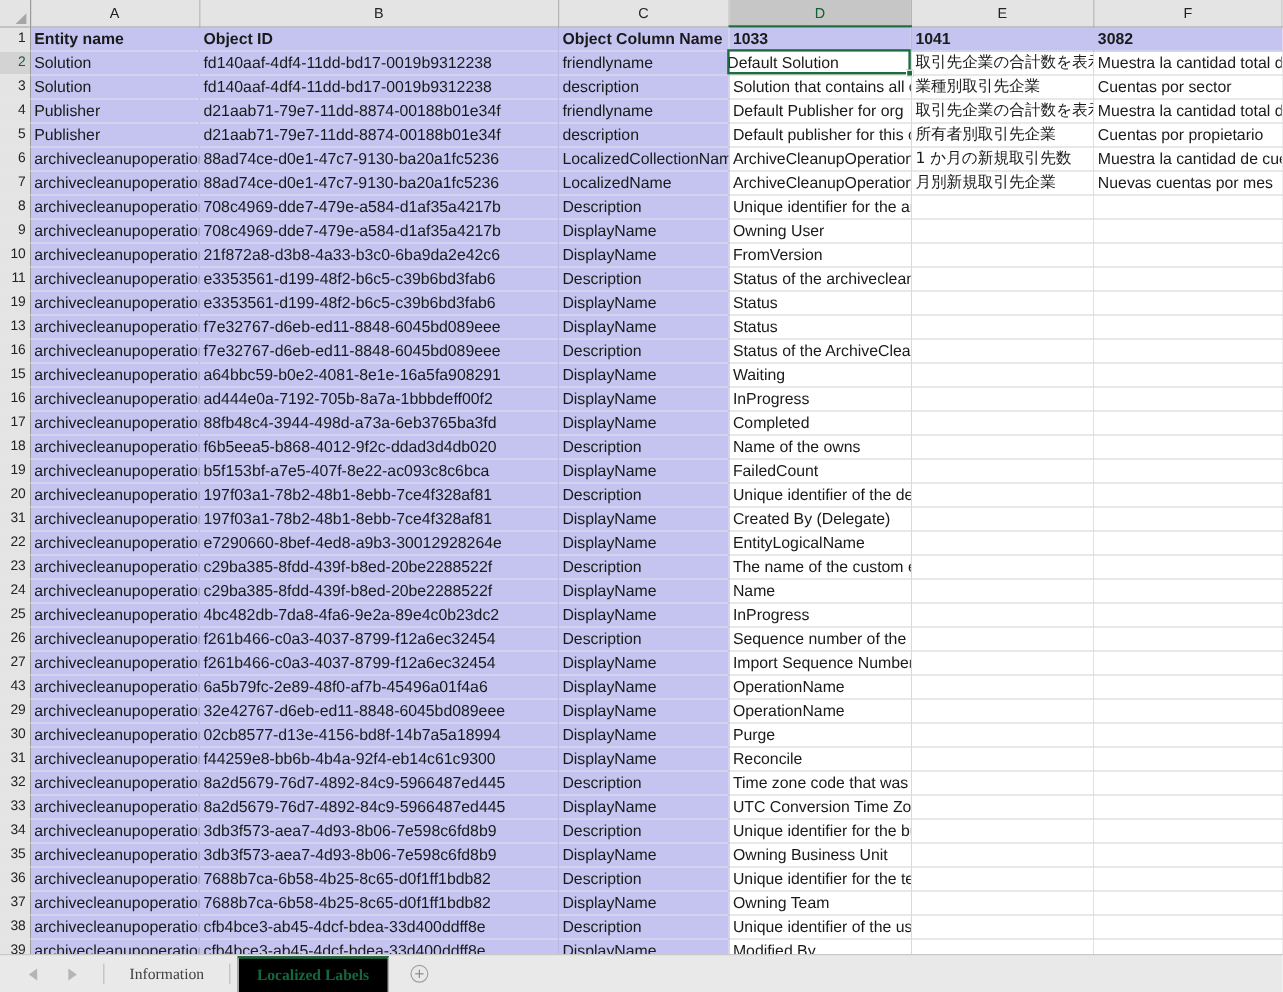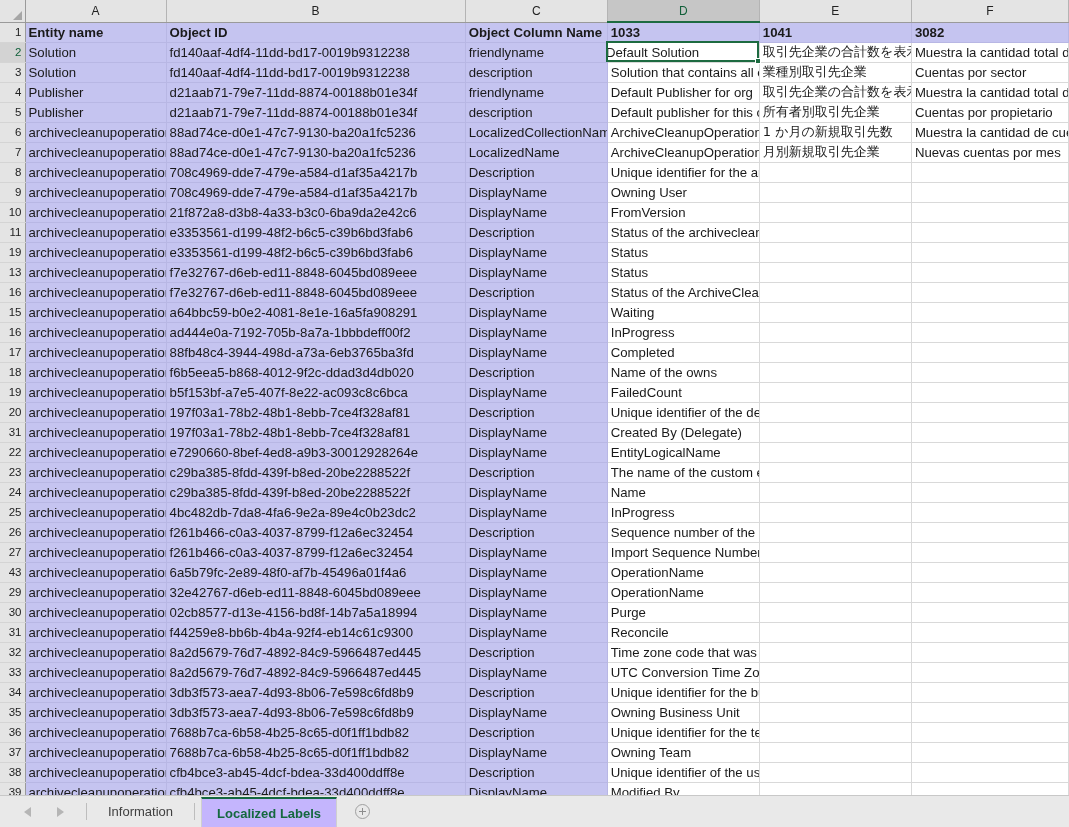--- a/index.html
+++ b/index.html
@@ -186,23 +186,24 @@
     background: #bdbdbd;
     margin: 7px 6px;
   }
   .tab {
     display: flex;
     align-items: center;
     padding: 12px 15px;
     white-space: nowrap;
     color: #404040;
     position: relative;
+    font-family: Liberation Serif, serif;
   }
   .tab.active {
-    background: #c4b5fd;
+    background: #000000;
     font-weight: bold;
     color: #14683f;
     border-top: 2px solid #14683f;
     border-left: 1px solid #cfcfcf;
     border-right: 1px solid #cfcfcf;
     margin-top: 1px;
   }
   .addsheet {
     display: flex;
     align-items: center;

